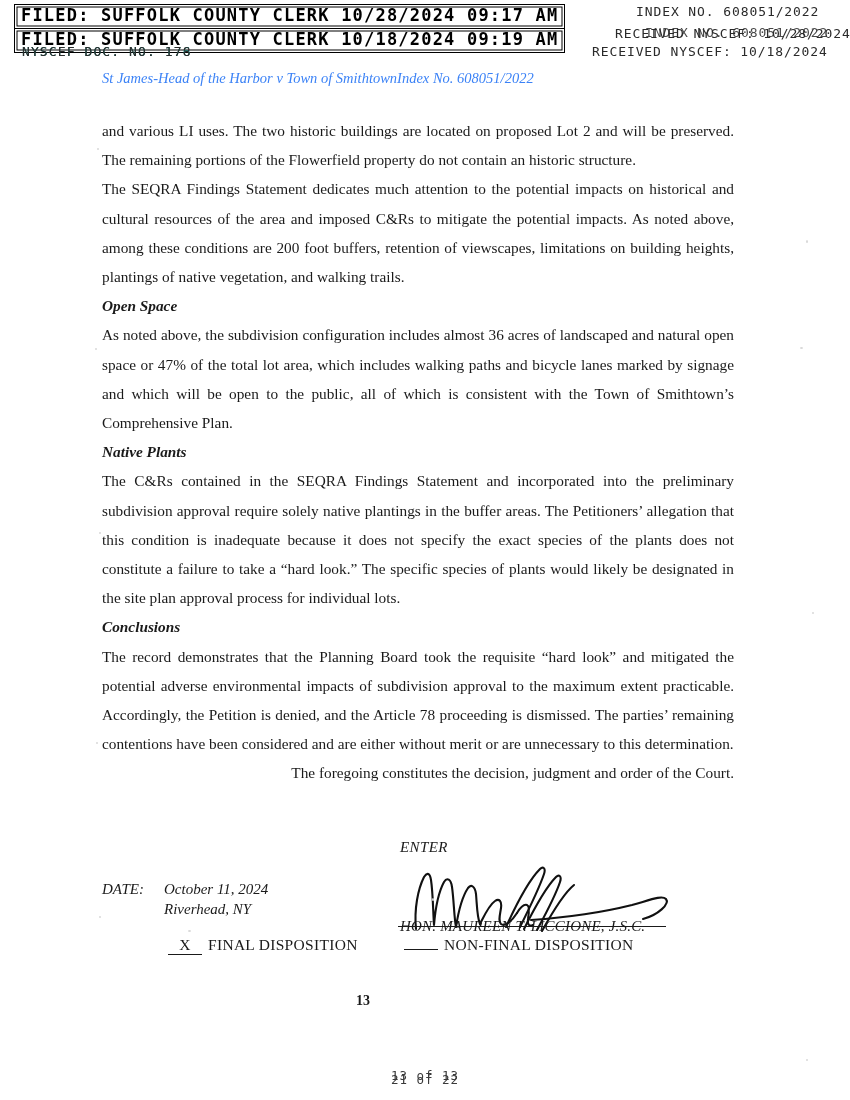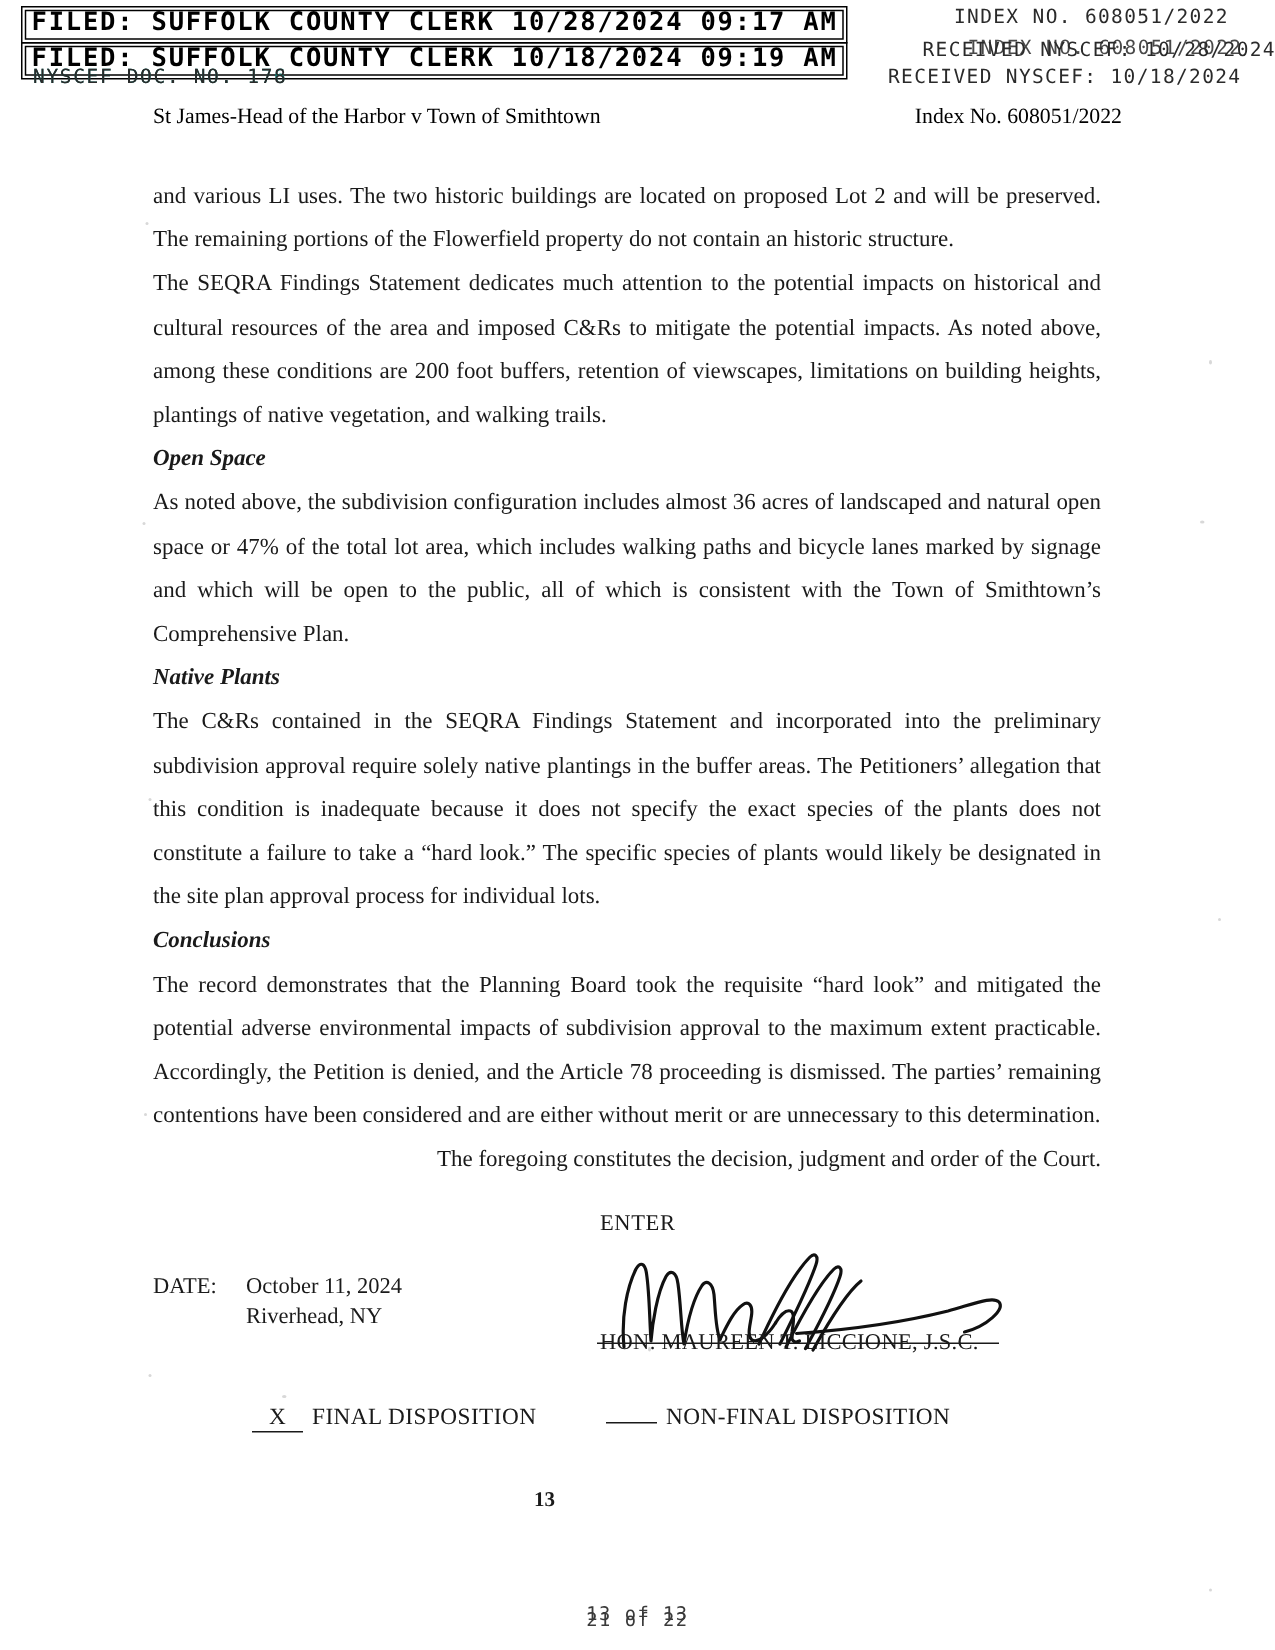--- a/index.html
+++ b/index.html
@@ -71,23 +71,24 @@
   #received-a   { left: 592px; top: 26px; margin-left: 23px; }
   #received-b   { left: 592px; top: 44px; }
 
   
   .caption {
     position: absolute;
     top: 70px;
     left: 102px;
     width: 646px;
     display: flex;
-    justify-content: space-between;
+    justify-content: flex-start;
     font-size: 14.5px;
-    color: #000000;
+    color: #3b82f6;
+    font-style: italic;
   }
 
   
   .body-col {
     position: absolute;
     left: 102px;
     top: 116px;
     width: 632px;
     font-size: 15.3px;
     line-height: 29.2px;
@@ -105,23 +106,24 @@
     margin: 0;
     font-style: italic;
   }
   .heading-indent { text-indent: 47px; }
   .last-line { text-align: right; }
 
   
   .sig-area {
     position: absolute;
     left: 102px;
-    top: 808px;
+    top: 839px;
     width: 640px;
     height: 110px;
+    font-style: italic;
   }
   .enter-word {
     position: absolute;
     left: 298px;
     top: 0px;
     font-size: 15px;
     letter-spacing: .4px;
   }
   .date-block {
     position: absolute;

